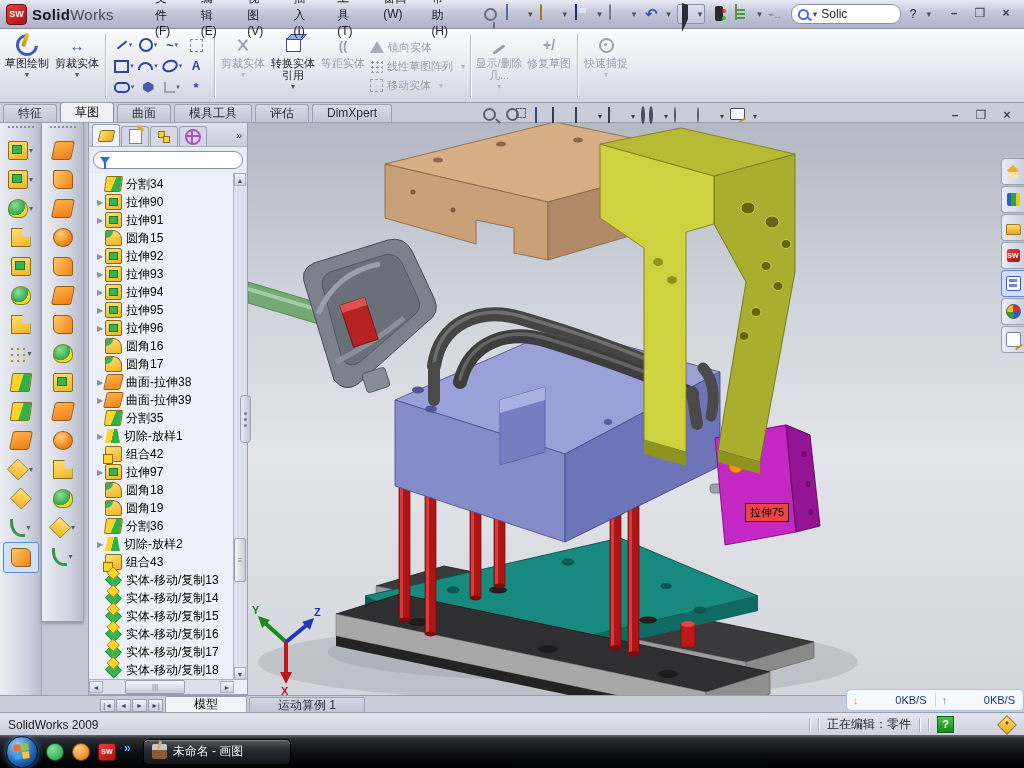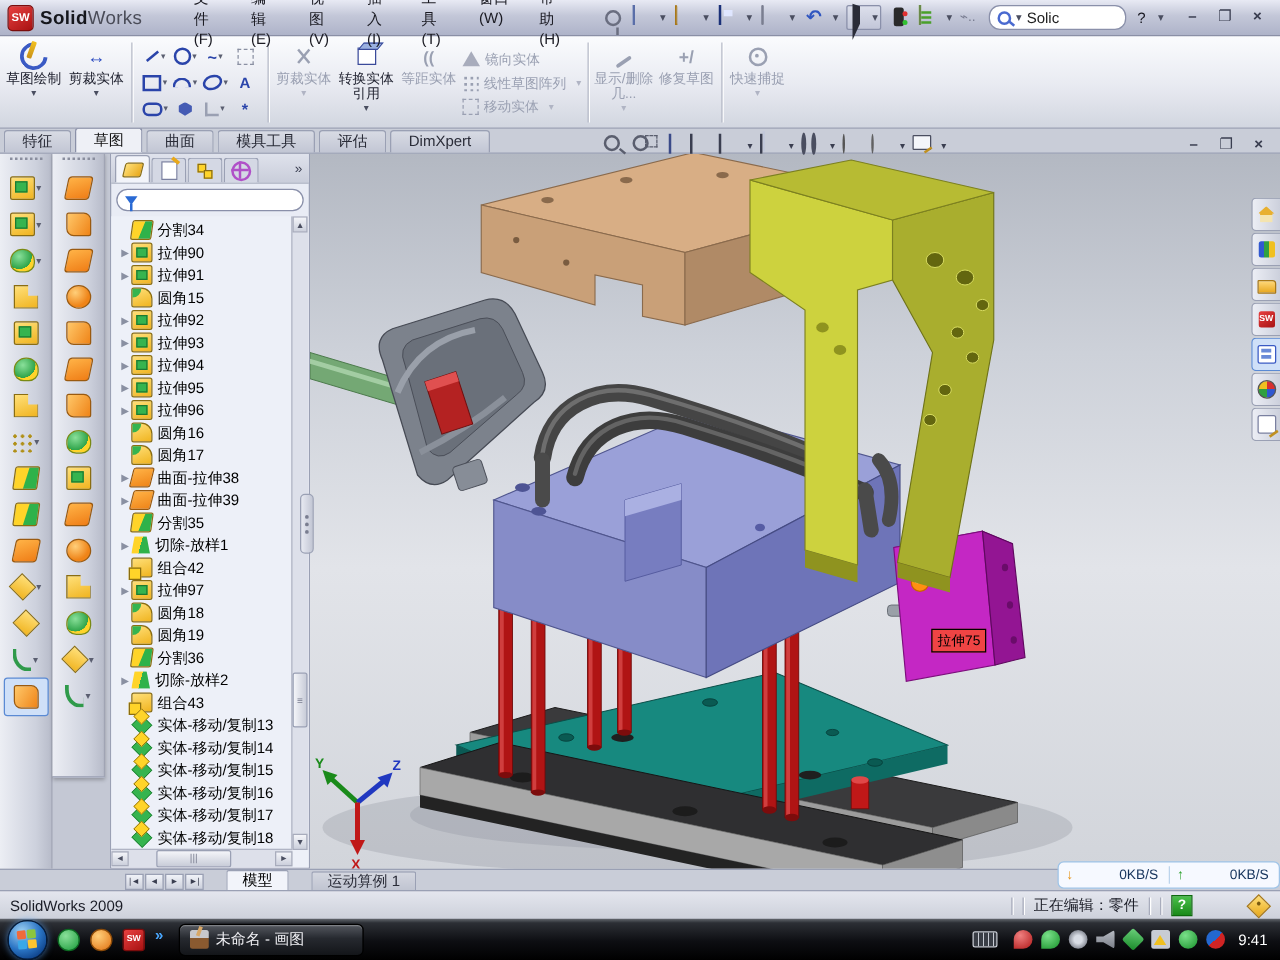--- a/index.html
+++ b/index.html
@@ -217,21 +217,21 @@
   
   .netspeed{left:846px;top:689px;width:178px;height:22px;background:#f6f9ff;border:1px solid #9ec4e8;border-radius:5px;z-index:45;display:flex;align-items:center;font-size:11px;color:#15335c;box-sizing:border-box}
   .nscell{flex:1;display:flex;align-items:center;justify-content:space-between;padding:0 8px 0 6px}
   .nsdiv{width:1px;height:14px;background:#bcd4ec}
   .nsdown{color:#e89418;font-weight:bold}.nsup{color:#2aa02a;font-weight:bold}
 
   
   .doctabs{left:0;top:695px;width:1024px;height:17px;background:#c9cdd8;border-top:1px solid #9aa0b4;display:flex;align-items:flex-end;z-index:20}
   .dnav{display:flex;gap:1px;margin-left:100px;margin-bottom:1px}
   .dnb{width:15px;height:13px;background:linear-gradient(#f0f2f8,#ccd0dc);border:1px solid #9aa0b4;font-size:7px;color:#3a3e50;text-align:center;line-height:12px;box-sizing:border-box}
-  .dtab{height:15px;line-height:15px;padding:0 12px;font-size:12px;color:#2a2c38;background:linear-gradient(#d4d7e0,#bfc3d0);border:1px solid #9aa0b4;border-bottom:none;margin-left:18px;border-radius:2px 2px 0 0}
+  .dtab{height:15px;line-height:15px;padding:0 28px;font-size:12px;color:#2a2c38;background:linear-gradient(#d4d7e0,#bfc3d0);border:1px solid #9aa0b4;border-bottom:none;margin-left:2px;border-radius:2px 2px 0 0}
   .dtab.active{background:#f2f4fa;height:16px;color:#000}
 
   
   .statusbar{left:0;top:712px;width:1024px;height:23px;background:linear-gradient(#e4e6ee,#ccd0da);border-top:1px solid #9aa0b4;display:flex;align-items:center;z-index:20;font-size:12px;color:#1a1c26}
   .sbleft{padding-left:8px}
   .sbright{margin-left:auto;display:flex;align-items:center;gap:8px;padding-right:10px}
   .sep{width:1px;height:14px;background:#a8acbc;box-shadow:1px 0 0 #fff}
   .qmark{width:15px;height:15px;background:linear-gradient(#4ac04a,#1a8a1a);color:#fff;font-weight:bold;font-size:11px;text-align:center;line-height:15px;border:1px solid #0c6a0c}
   .tagic{width:12px;height:12px;background:linear-gradient(135deg,#ffe07a,#e8a81a);border:1px solid #a87818;transform:rotate(45deg);position:relative}
   .tagic::after{content:"";position:absolute;left:3px;top:3px;width:3px;height:3px;border-radius:50%;background:#7a5a10}
@@ -1018,25 +1018,13 @@
   <div class="ql">
     <span class="qli q-msg"></span>
     <span class="qli q-ball"></span>
     <span class="qli q-sw">SW</span>
     <span class="qlmore">»</span>
   </div>
   <div class="taskbtn" style="width:148px">
     <span class="tbpaint"></span>
     <span class="tblabel">未命名 - 画图</span>
   </div>
-  <div class="tray">
-    <span class="kbd"></span>
-    <span class="tri t-red"></span>
-    <span class="tri t-grn"></span>
-    <span class="tri t-gear"></span>
-    <span class="tri t-spk"></span>
-    <span class="tri t-gps"></span>
-    <span class="tri t-warn"></span>
-    <span class="tri t-plus"></span>
-    <span class="tri t-ball"></span>
-    <span class="clock">9:41</span>
-  </div>
 </div>
 
 </body></html>

